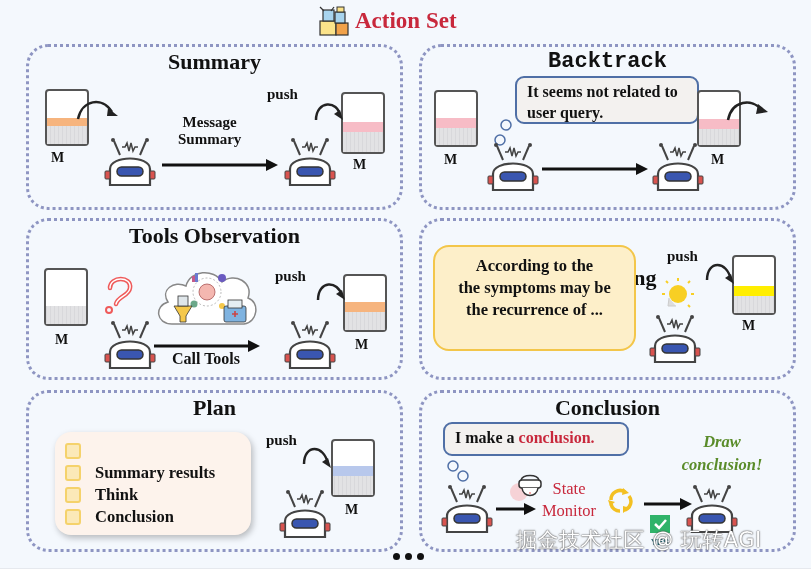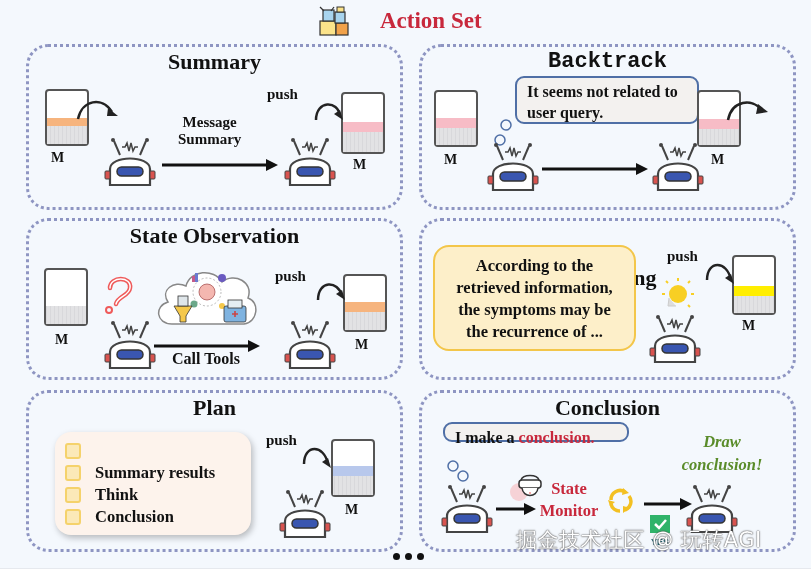--- a/index.html
+++ b/index.html
@@ -1,34 +1,34 @@
 <!DOCTYPE html>
 <html><head>
 <meta charset="utf-8">
 <style>
   html,body{margin:0;padding:0;}
   body{width:811px;height:575px;background:#ffffff;position:relative;overflow:hidden;font-family:"Liberation Serif","DejaVu Serif",serif;}
   .canvas{position:absolute;left:0;top:0;width:811px;height:568px;background:#f4f8fd;}
   .bottom-strip{position:absolute;left:0;top:568px;width:811px;height:7px;background:#ffffff;border-top:1px solid #e6e9ee;}
-  .title{position:absolute;left:318px;top:4px;height:34px;display:flex;align-items:center;gap:28px;}
+  .title{position:absolute;left:318px;top:4px;height:34px;display:flex;align-items:center;gap:3px;}
   .title-text{color:#c8283c;font-weight:bold;font-size:23px;}
   .panel{position:absolute;border:3px dotted #8e95c2;border-radius:22px;box-sizing:border-box;}
   .panel-title{position:absolute;left:0;right:0;text-align:center;font-weight:bold;font-size:22px;color:#111;}
   .abs{position:absolute;}
   .lbl{position:absolute;font-weight:bold;font-size:15px;color:#111;}
   .lblM{position:absolute;font-weight:bold;font-size:14px;color:#111;}
   .bubble{position:absolute;border:2px solid #4f6fa6;border-radius:9px;background:#f3f1ef;font-weight:bold;font-size:16px;color:#111;box-sizing:border-box;padding:3px 10px;line-height:21px;}
   .reason-box{position:absolute;border:2px solid #f3c64a;border-radius:16px;background:#fdefc9;font-weight:bold;font-size:16.5px;color:#111;text-align:center;line-height:22px;box-sizing:border-box;padding:8px 6px;}
   .plan-box{position:absolute;border-radius:16px;background:#fdf3ec;box-shadow:2px 3px 6px rgba(0,0,0,0.25);box-sizing:border-box;padding:8px 10px;}
   .plan-item{display:flex;align-items:center;gap:14px;height:22px;}
   .chk{width:12px;height:12px;border:2px solid #f5d26b;border-radius:3px;background:#fbe9b8;flex:none;}
   .plan-text{font-weight:bold;font-size:16.5px;color:#111;}
   .red{color:#c8283c;}
   .green-it{color:#5a8c2a;font-style:italic;font-weight:bold;font-size:16.5px;text-align:center;line-height:23px;}
-  .monitor{color:#c8283c;font-weight:bold;font-size:16.5px;line-height:22px;text-align:center;}
+  .monitor{color:#c8283c;font-weight:normal;font-size:16.5px;line-height:22px;text-align:center;}
   .watermark{position:absolute;left:516px;top:526px;font-family:"DejaVu Sans",sans-serif;font-size:21px;color:#ffffff;text-shadow:0 0 2px #555,0 0 1px #333;letter-spacing:0.5px;}
   .dots{position:absolute;left:393px;top:553px;display:flex;gap:5px;}
   .dot{width:7px;height:7px;border-radius:50%;background:#111;}
 </style>
 </head>
 <body>
 
 <div class="canvas"></div>
 <div class="bottom-strip"></div>
 
@@ -110,21 +110,21 @@
 <svg class="abs" style="left:694px;top:88px;" width="80" height="60">
   <rect x="4" y="3" width="42" height="55" rx="3" fill="#fff" stroke="#555" stroke-width="2"></rect>
   <rect x="5" y="31" width="40" height="10" fill="#f7bcc6"></rect>
   <rect x="5" y="41" width="40" height="16" fill="url(#stripe)"></rect>
   <path d="M34 32 C 38 12, 58 10, 68 22" fill="none" stroke="#222" stroke-width="2.5"></path>
   <polygon points="64,16 74,24 62,26" fill="#222"></polygon>
 </svg>
 <span class="lblM" style="left:711px;top:152px;">M</span>
 
 <div class="panel" style="left:26px;top:218px;width:377px;height:162px;">
-  <div class="panel-title" style="top:2px;">State Observation</div>
+  <div class="panel-title" style="top:2px;">Tools Observation</div>
 </div>
 <svg class="abs" style="left:42px;top:266px;" width="50" height="62">
   <rect x="3" y="3" width="42" height="56" rx="3" fill="#fff" stroke="#555" stroke-width="2"></rect>
   <rect x="4" y="40" width="40" height="18" fill="url(#stripe)"></rect>
 </svg>
 <span class="lblM" style="left:55px;top:332px;">M</span>
 <svg class="abs" style="left:100px;top:274px;" width="36" height="42">
   <path d="M10 14 C 10 2, 32 2, 30 14 C 29 22, 18 22, 16 30" fill="none" stroke="#ef5a5a" stroke-width="4.5" stroke-linecap="round"></path>
   <path d="M10 14 C 10 2, 32 2, 30 14 C 29 22, 18 22, 16 30" fill="none" stroke="#fff" stroke-width="1.5" stroke-linecap="round"></path>
   <circle cx="9" cy="36" r="3" fill="none" stroke="#ef5a5a" stroke-width="2"></circle>
@@ -163,21 +163,20 @@
   <path d="M2 28 C 2 8, 22 8, 26 24" fill="none" stroke="#222" stroke-width="2.5"></path>
   <polygon points="20,22 29,28 26,18" fill="#222"></polygon>
 </svg>
 <span class="lblM" style="left:355px;top:337px;">M</span>
 
 <div class="panel" style="left:419px;top:218px;width:377px;height:162px;">
   <div class="panel-title" style="top:2px;margin-top:42px;">Reasoning</div>
 </div>
 <div class="reason-box" style="left:433px;top:245px;width:203px;height:106px;">
   <div>According to the</div>
-  <div>retrieved information,</div>
   <div>the symptoms may be</div>
   <div>the  recurrence of ...</div>
 </div>
 <svg class="abs" style="left:656px;top:276px;" width="40" height="38">
   <circle cx="22" cy="18" r="9" fill="#f8cf24"></circle>
   <path d="M13 22 L 12 30 L 20 30" fill="#ddd" stroke="#ccc" stroke-width="1"></path>
   <g stroke="#f8cf24" stroke-width="2">
       <line x1="22" y1="2" x2="22" y2="5"></line>
       <line x1="35" y1="18" x2="38" y2="18"></line>
       <line x1="32" y1="7" x2="34" y2="5"></line>
@@ -228,21 +227,21 @@
   <polygon points="20,26 29,32 26,22" fill="#222"></polygon>
 </svg>
 <span class="lblM" style="left:345px;top:502px;">M</span>
 <svg class="abs" style="left:275px;top:487px;" width="60" height="55">
     <use href="#robot"></use>
   </svg>
 
 <div class="panel" style="left:419px;top:390px;width:377px;height:162px;">
   <div class="panel-title" style="top:2px;">Conclusion</div>
 </div>
-<div class="bubble" style="left:443px;top:422px;width:186px;height:20px;"><span>I make a </span><span class="red">conclusion.</span></div>
+<div class="bubble" style="left:443px;top:422px;width:186px;height:34px;"><span>I make a </span><span class="red">conclusion.</span></div>
 <svg class="abs" style="left:444px;top:458px;" width="26" height="26">
     <circle cx="9" cy="8" r="5" fill="none" stroke="#4f6fa6" stroke-width="1.5"></circle>
     <circle cx="19" cy="18" r="5" fill="none" stroke="#4f6fa6" stroke-width="1.5"></circle>
   </svg>
 <svg class="abs" style="left:437px;top:482px;" width="60" height="55">
     <use href="#robot"></use>
   </svg>
 <svg class="abs" style="left:494px;top:502px;" width="44" height="14">
     <line x1="2" y1="7" x2="32" y2="7" stroke="#111" stroke-width="3"></line>
     <polygon points="30,1 42,7 30,13" fill="#111"></polygon>

